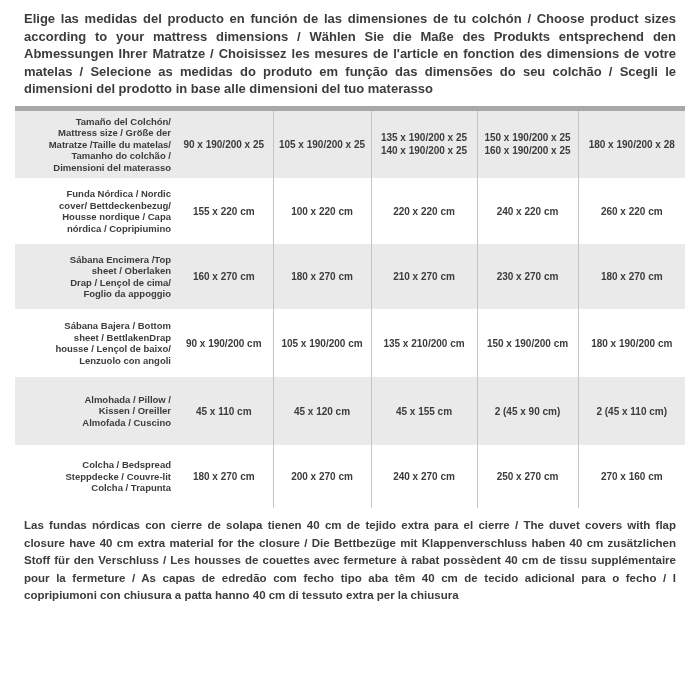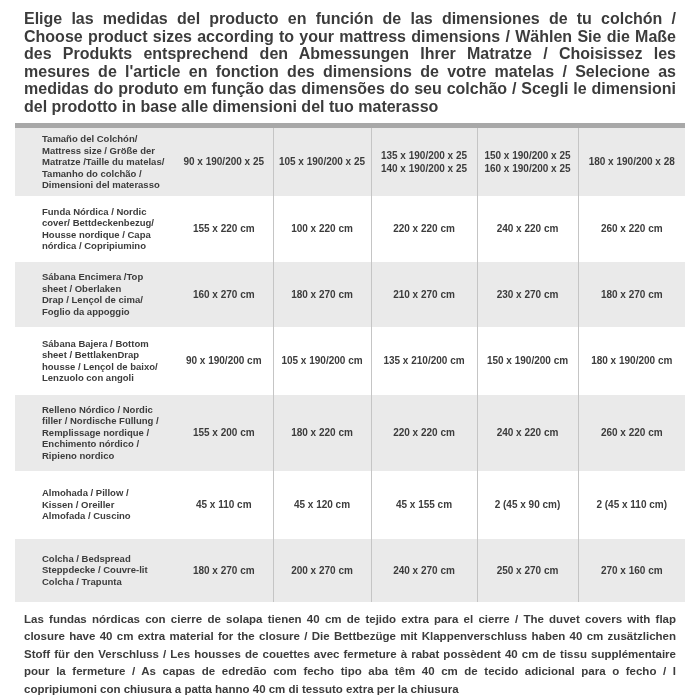--- a/index.html
+++ b/index.html
@@ -7,21 +7,21 @@
     padding: 0;
     width: 700px;
     height: 700px;
     background: #ffffff;
     overflow: hidden;
     font-family: "Liberation Sans", sans-serif;
   }
   .intro {
     margin: 0;
     padding: 10px 24px 8px 24px;
-    font-size: 16px;
+    font-size: 13px;
     line-height: 17.5px;
     font-weight: bold;
     color: #3c3c3c;
     text-align: justify;
   }
   table.size-table {
     border-collapse: collapse;
     table-layout: fixed;
     width: 670px;
     margin-left: 15px;
@@ -30,21 +30,21 @@
   table.size-table tr:nth-child(odd) td { background: #eaeaea; }
   table.size-table td {
     vertical-align: middle;
     color: #3c3c3c;
     font-weight: bold;
   }
   td.row-label {
     font-size: 9.5px;
     line-height: 11.5px;
     padding: 0 4px 0 27px;
-    text-align: left;
+    text-align: right;
     white-space: pre-line;
   }
   td.val {
     font-size: 10px;
     line-height: 13px;
     text-align: center;
     white-space: pre-line;
     padding: 0 2px;
   }
   td.sep { border-left: 1px solid #c5c5c5; }
@@ -113,32 +113,20 @@
       <td class="row-label">Sábana Bajera / Bottom
 sheet / BettlakenDrap
 housse / Lençol de baixo/
 Lenzuolo con angoli</td>
       <td class="val">90 x 190/200 cm</td>
       <td class="val sep">105 x 190/200 cm</td>
       <td class="val sep">135 x 210/200 cm</td>
       <td class="val sep">150 x 190/200 cm</td>
       <td class="val sep">180 x 190/200 cm</td>
     </tr>
-    <tr style="height:76px">
-      <td class="row-label">Relleno Nórdico / Nordic
-filler / Nordische Füllung /
-Remplissage nordique /
-Enchimento nórdico /
-Ripieno nordico</td>
-      <td class="val">155 x 200 cm</td>
-      <td class="val sep">180 x 220 cm</td>
-      <td class="val sep">220 x 220 cm</td>
-      <td class="val sep">240 x 220 cm</td>
-      <td class="val sep">260 x 220 cm</td>
-    </tr>
     <tr style="height:68px">
       <td class="row-label">Almohada  / Pillow /
 Kissen / Oreiller
 Almofada / Cuscino</td>
       <td class="val">45 x 110 cm</td>
       <td class="val sep">45 x 120 cm</td>
       <td class="val sep">45 x 155 cm</td>
       <td class="val sep">2 (45 x 90 cm)</td>
       <td class="val sep">2 (45 x 110 cm)</td>
     </tr>

